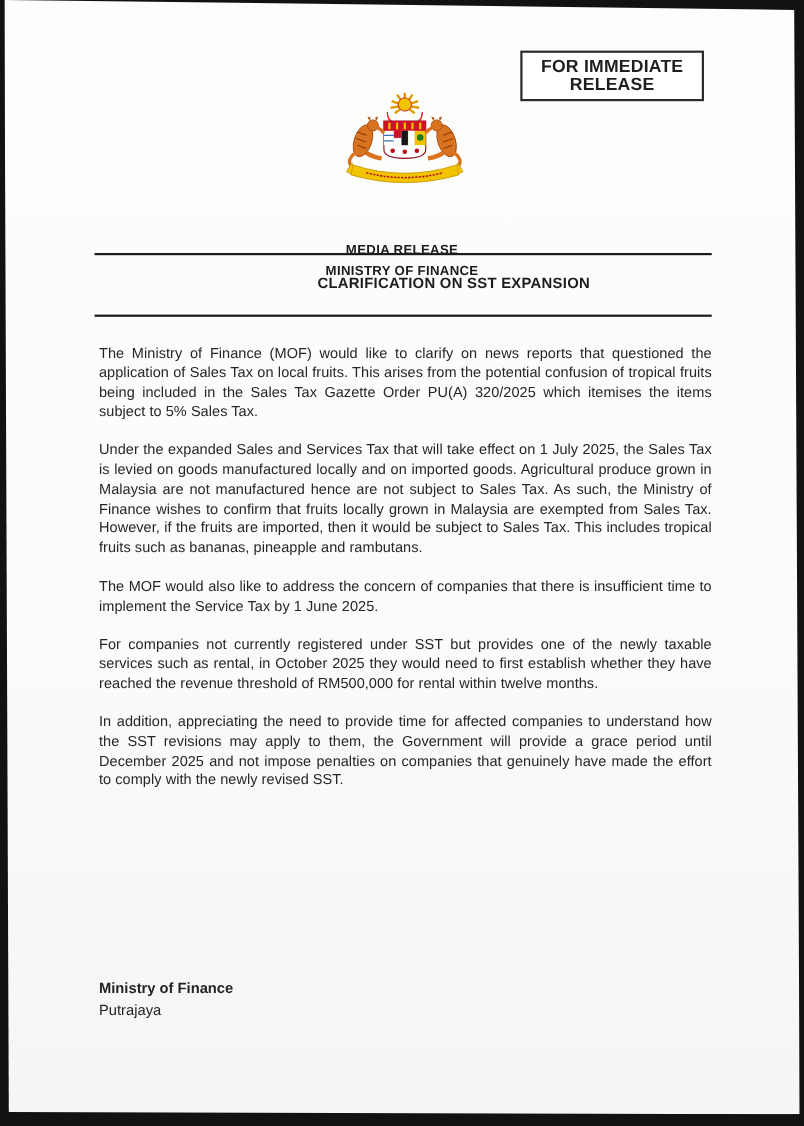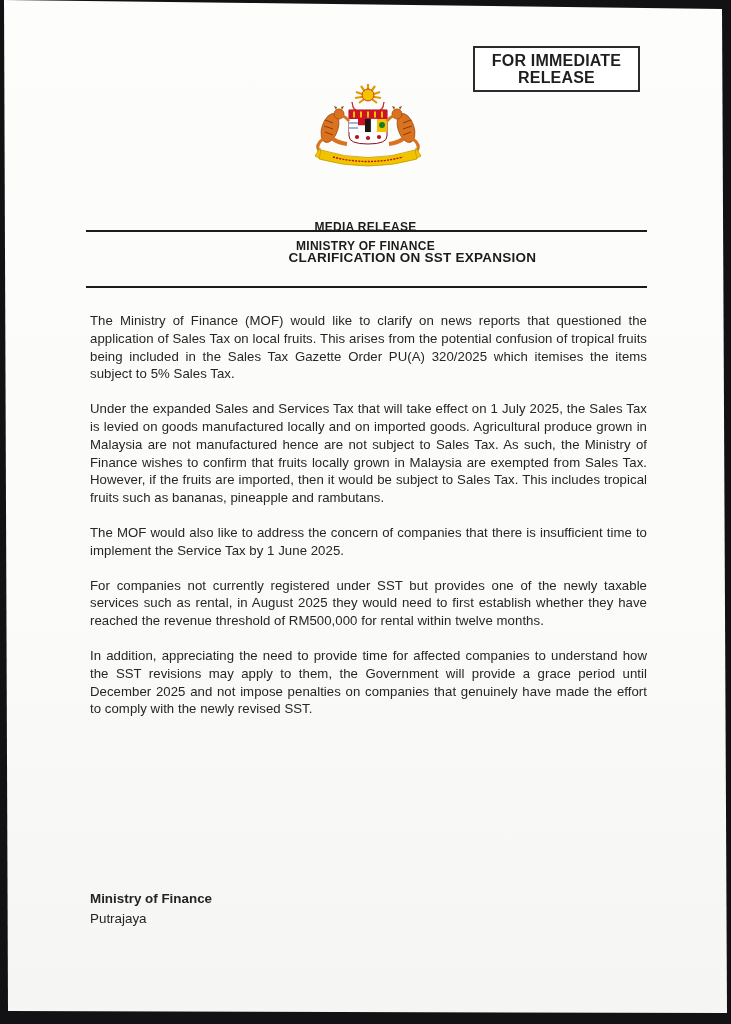--- a/index.html
+++ b/index.html
@@ -145,21 +145,21 @@
     <div class="rule rule-top"></div>
 
     <div class="doc-title">CLARIFICATION ON SST EXPANSION</div>
 
     <div class="rule rule-bottom"></div>
 
     <div class="doc-body">
       <p>The Ministry of Finance (MOF) would like to clarify on news reports that questioned the application of Sales Tax on local fruits. This arises from the potential confusion of tropical fruits being included in the Sales Tax Gazette Order PU(A) 320/2025 which itemises the items subject to 5% Sales Tax.</p>
       <p>Under the expanded Sales and Services Tax that will take effect on 1 July 2025, the Sales Tax is levied on goods manufactured locally and on imported goods. Agricultural produce grown in Malaysia are not manufactured hence are not subject to Sales Tax. As such, the Ministry of Finance wishes to confirm that fruits locally grown in Malaysia are exempted from Sales Tax. However, if the fruits are imported, then it would be subject to Sales Tax. This includes tropical fruits such as bananas, pineapple and rambutans.</p>
       <p>The MOF would also like to address the concern of companies that there is insufficient time to implement the Service Tax by 1 June 2025.</p>
-      <p>For companies not currently registered under SST but provides one of the newly taxable services such as rental, in August 2025 they would need to first establish whether they have reached the revenue threshold of RM500,000 for rental within twelve months.</p>
+      <p>For companies not currently registered under SST but provides one of the newly taxable services such as rental, in October 2025 they would need to first establish whether they have reached the revenue threshold of RM500,000 for rental within twelve months.</p>
       <p>In addition, appreciating the need to provide time for affected companies to understand how the SST revisions may apply to them, the Government will provide a grace period until December 2025 and not impose penalties on companies that genuinely have made the effort to comply with the newly revised SST.</p>
     </div>
 
     <div class="signature">
       <div class="org">Ministry of Finance</div>
       <div>Putrajaya</div>
     </div>
 
   </div>
 </div>

